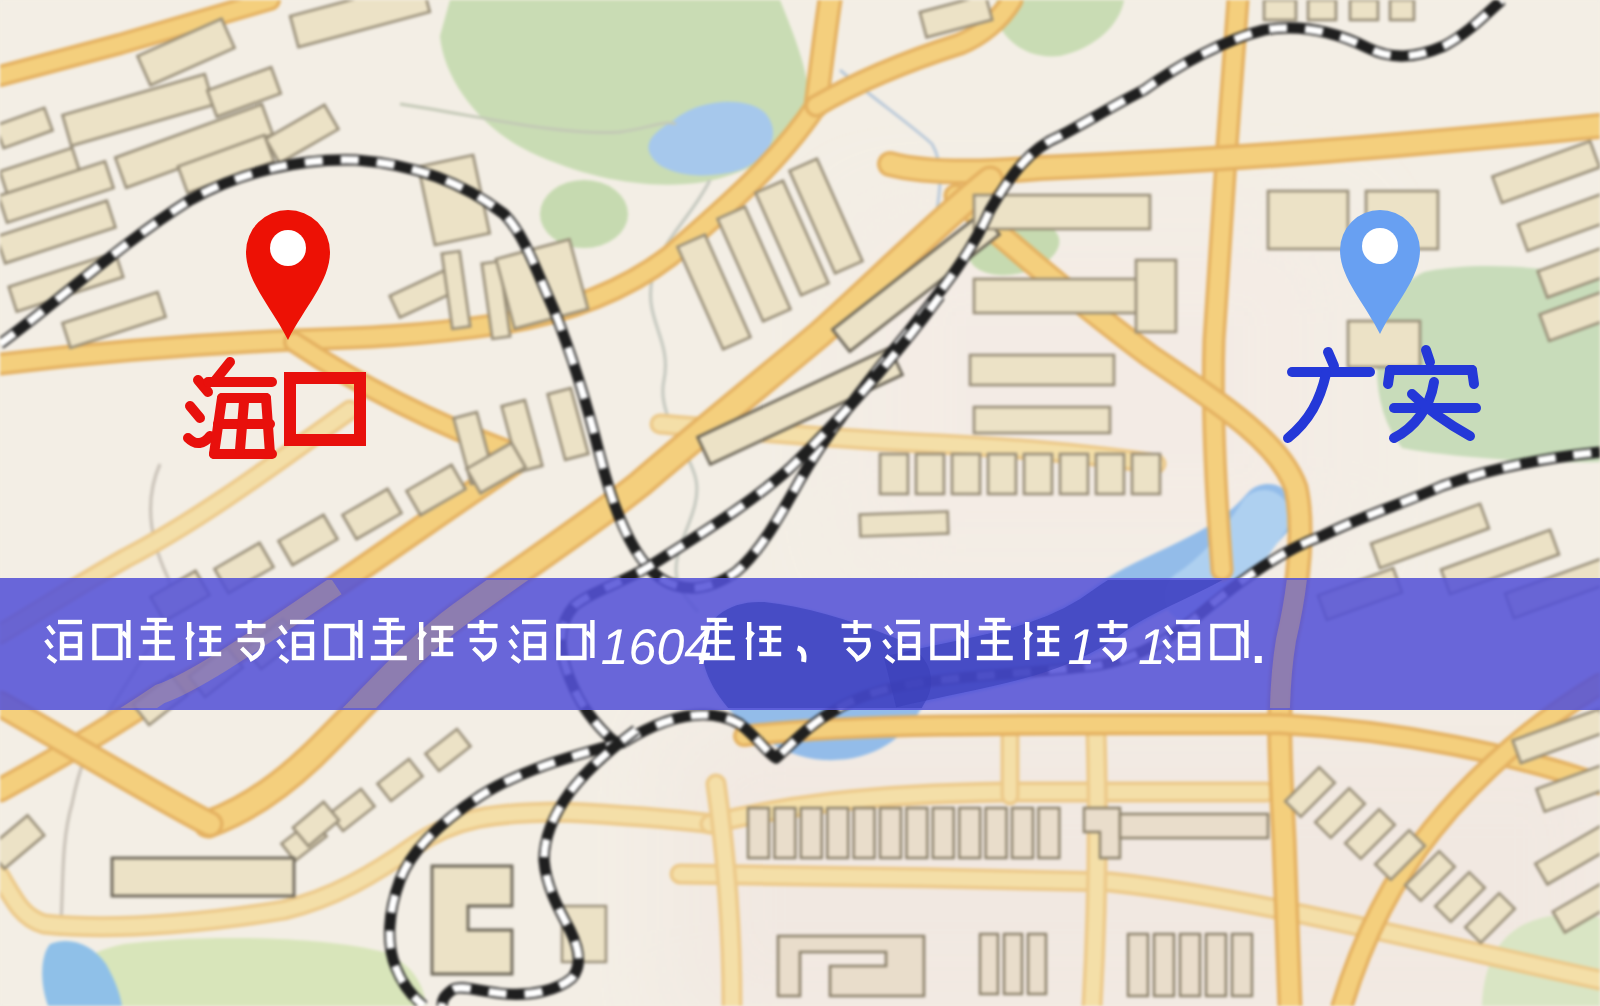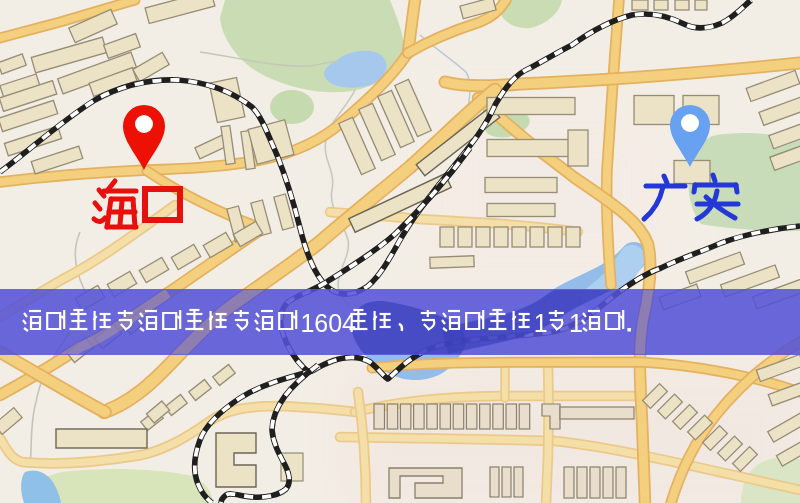--- a/index.html
+++ b/index.html
@@ -1,14 +1,14 @@
 <!DOCTYPE html>
 <html><head><meta charset="utf-8"><style>
 html,body{margin:0;padding:0;width:800px;height:503px;overflow:hidden;background:#f3eee5;}
-.wrap{position:relative;width:760px;height:503px;font-family:"Liberation Sans",sans-serif;}
+.wrap{position:relative;width:760px;height:503px;font-family:"Liberation Sans",sans-serif;font-style:italic;}
 .map{position:absolute;left:0;top:0;filter:blur(0.75px);}
 .ovl{position:absolute;left:0;top:0;filter:blur(0.3px);}
 </style></head>
 <body>
 <div class="wrap">
 <div class="map"><svg width="800" height="503" viewBox="0 0 800 503">
         <rect width="800" height="503" fill="#f3eee5"></rect>
         <defs>
           <filter id="soft" x="-50%" y="-50%" width="200%" height="200%">
             <feGaussianBlur stdDeviation="22"></feGaussianBlur>

